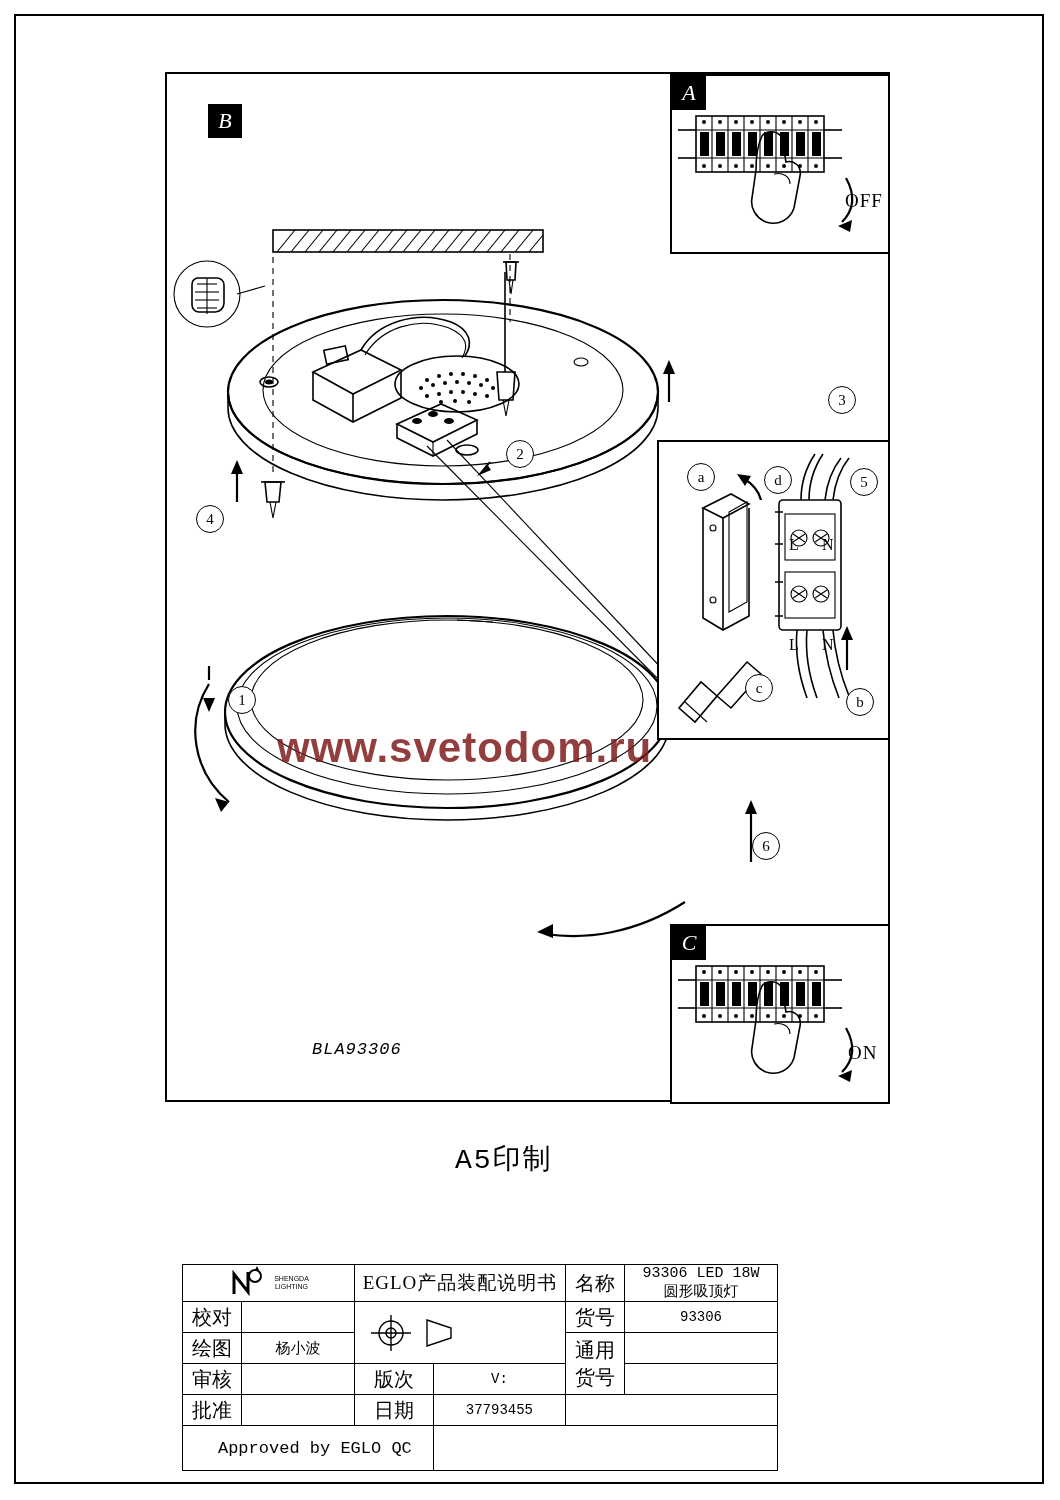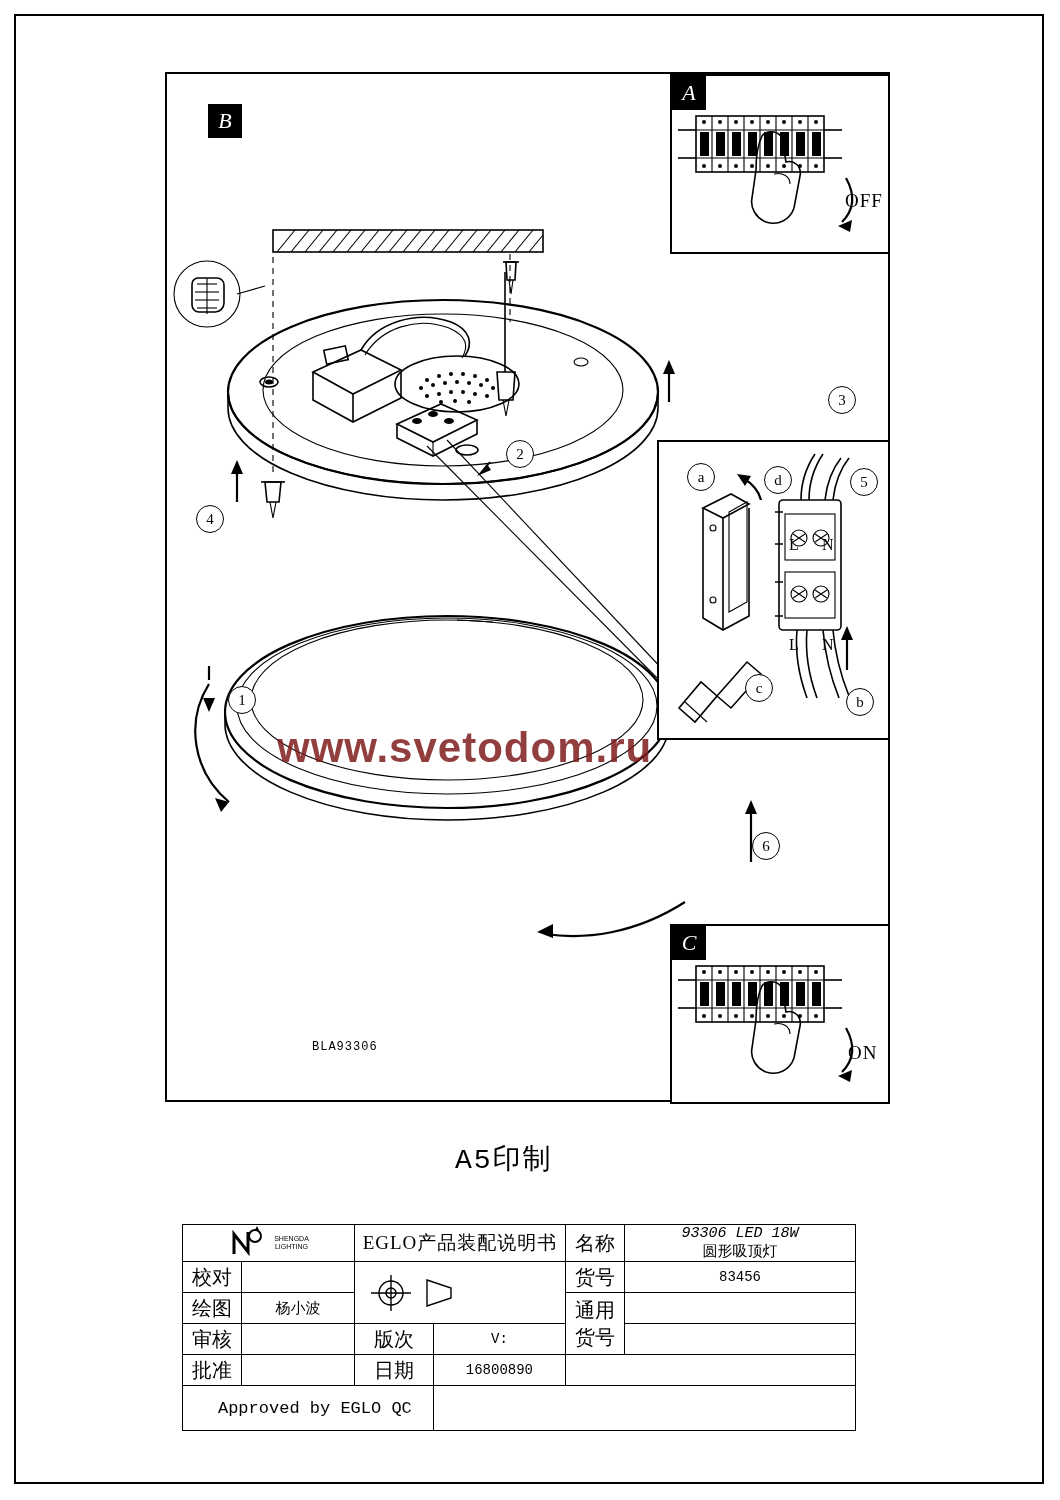--- a/index.html
+++ b/index.html
@@ -84,22 +84,23 @@
   }
   .label-text {
     position: absolute;
     font-family: "Liberation Serif", serif;
     font-size: 19px;
     letter-spacing: 1px;
   }
   .code-text {
     position: absolute;
     font-family: "Liberation Mono", monospace;
-    font-size: 12px;
+    font-size: 17px;
     letter-spacing: 1px;
+    font-style: italic;
   }
   .watermark {
     position: absolute;
     left: 277px;
     top: 724px;
     font-family: "Liberation Sans", sans-serif;
     font-size: 42px;
     font-weight: bold;
     color: #7f1d1d;
     letter-spacing: 1px;
@@ -111,22 +112,22 @@
     left: 455px;
     top: 1140px;
     font-family: Liberation Mono, monospace;
     font-size: 28px;
     letter-spacing: 2px;
   }
   
   .title-block {
     position: absolute;
     left: 182px;
-    top: 1224px;
-    width: 674px;
+    top: 1264px;
+    width: 596px;
     border-collapse: collapse;
     font-family: "Liberation Serif", serif;
     font-size: 15px;
     padding-left: 25px;
   }
   .title-block td {
     border: 1.5px solid #000;
     padding: 0;
     height: 30px;
     text-align: center;
@@ -534,38 +535,38 @@
         </svg>
         <div>
           <div class="logo-sub">SHENGDA</div>
           <div class="logo-sub">LIGHTING</div>
         </div>
       </div>
     </td>
     <td class="tb-big" colspan="2" style="width:210px;">EGLO产品装配说明书</td>
     <td class="tb-label" rowspan="1">名称</td>
     <td colspan="2">
-      <div style="font-family:'Liberation Mono',monospace;font-style:italic;">93306 LED 18W</div>
+      <div style="font-family:'Liberation Mono',monospace;">93306 LED 18W</div>
       <div>圆形吸顶灯</div>
     </td>
   </tr>
   <tr>
     <td class="tb-label">校对</td>
     <td style="width:112px;"></td>
     <td colspan="2" rowspan="2">
       <svg width="120" height="46" viewBox="0 0 120 46">
         <circle cx="36" cy="23" r="12" fill="none" stroke="#000" stroke-width="1.4"></circle>
         <circle cx="36" cy="23" r="5" fill="none" stroke="#000" stroke-width="1.4"></circle>
         <line x1="16" y1="23" x2="56" y2="23" stroke="#000" stroke-width="1.4"></line>
         <line x1="36" y1="5" x2="36" y2="41" stroke="#000" stroke-width="1.4"></line>
         <path d="M72 10 L96 18 L96 28 L72 36 z" fill="none" stroke="#000" stroke-width="1.4"></path>
       </svg>
     </td>
     <td class="tb-label">货号</td>
-    <td colspan="2" class="tb-mono">83456</td>
+    <td colspan="2" class="tb-mono">93306</td>
   </tr>
   <tr>
     <td class="tb-label">绘图</td>
     <td>杨小波</td>
     <td class="tb-label" rowspan="2">
       <div>通用</div>
       <div>货号</div>
     </td>
     <td colspan="2"></td>
   </tr>
@@ -573,21 +574,21 @@
     <td class="tb-label">审核</td>
     <td></td>
     <td class="tb-label">版次</td>
     <td style="width:98px;" class="tb-mono">V:</td>
     <td colspan="2"></td>
   </tr>
   <tr>
     <td class="tb-label">批准</td>
     <td></td>
     <td class="tb-label">日期</td>
-    <td class="tb-mono">16800890</td>
+    <td class="tb-mono">37793455</td>
     <td colspan="3"></td>
   </tr>
   <tr>
     <td colspan="3" class="approved-cell" style="height:44px;">Approved by EGLO QC</td>
     <td colspan="4"></td>
   </tr>
 </tbody>
   </table>
 
 </body></html>

